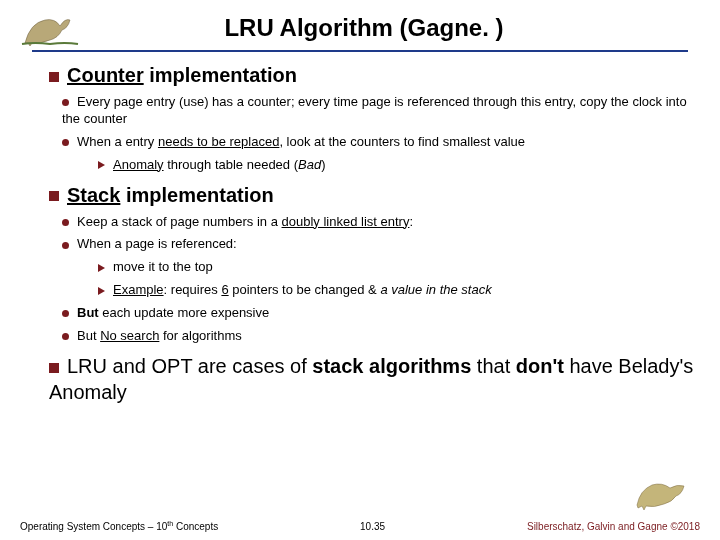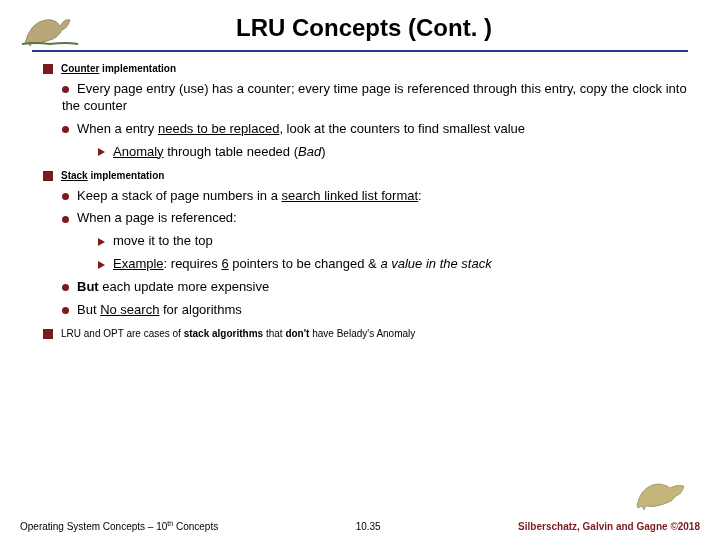--- a/index.html
+++ b/index.html
@@ -58,22 +58,22 @@
     display: inline-block;
     width: 0;
     height: 0;
     border-top: 4px solid transparent;
     border-bottom: 4px solid transparent;
     border-left: 7px solid #7a1b1f;
     margin-right: 8px;
     vertical-align: middle;
   }
   .lvl1 {
-    font-size: 10px;
-    margin: 8px 0 4px 23px;
+    font-size: 20px;
+    margin: 8px 0 4px 29px;
     line-height: 1.3;
   }
   .lvl2 {
     font-size: 13px;
     margin: 6px 0 4px 42px;
     line-height: 1.3;
   }
   .lvl3 {
     font-size: 13px;
     margin: 6px 0 4px 78px;
@@ -87,61 +87,61 @@
     bottom: 8px;
     left: 20px;
     right: 20px;
     display: flex;
     justify-content: space-between;
     align-items: flex-end;
     font-size: 10px;
   }
   .footer-left { color: #000; }
   .footer-center { flex:1; text-align:center; }
-  .footer-right { color: #7a1b1f; font-weight: bold; }
+  .footer-right { color: #7a1b1f; font-weight: normal; }
   .dino-big {
     position: absolute;
     right: 28px;
     bottom: 28px;
     width: 60px;
     height: 42px;
   }
   sup { font-size: 0.7em; }
 </style>
 </head>
 <body>
 
 <div class="slide">
   <div class="title-row">
     <svg class="dino-small" viewBox="0 0 60 40">
       <path d="M5 35 Q10 15 25 12 Q35 10 40 18 Q45 10 50 12 Q48 20 42 22 Q38 30 30 32 Q20 36 12 35 L10 38 L8 35 Z" fill="#b8a878" stroke="#6b5d3f" stroke-width="0.5"></path>
       <path d="M2 36 Q15 34 30 36 Q45 34 58 36" stroke="#5a7a3a" stroke-width="2" fill="none"></path>
     </svg>
-    <div class="title">LRU Concepts (Cont. )</div>
+    <div class="title">LRU Algorithm (Gagne. )</div>
   </div>
   <div class="rule"></div>
 
   <div class="lvl1">
     <span class="bullet-square"></span><span class="b"><span class="u">Counter</span><span> implementation</span></span>
   </div>
   <div class="lvl2">
     <span class="bullet-dot"></span><span>Every page entry (use) has a counter; every time page is referenced through this entry, copy the clock into the counter</span>
   </div>
   <div class="lvl2">
     <span class="bullet-dot"></span><span>When a entry </span><span class="u">needs to be replaced</span><span>, look at the counters to find smallest value</span>
   </div>
   <div class="lvl3">
     <span class="bullet-arrow"></span><span class="u">Anomaly</span><span> through table needed (</span><span class="i">Bad</span><span>)</span>
   </div>
 
   <div class="lvl1">
     <span class="bullet-square"></span><span class="b"><span class="u">Stack</span><span> implementation</span></span>
   </div>
   <div class="lvl2">
-    <span class="bullet-dot"></span><span>Keep a stack of page numbers in a </span><span class="u">search linked list format</span><span>:</span>
+    <span class="bullet-dot"></span><span>Keep a stack of page numbers in a </span><span class="u">doubly linked list entry</span><span>:</span>
   </div>
   <div class="lvl2">
     <span class="bullet-dot"></span><span>When a page is referenced:</span>
   </div>
   <div class="lvl3">
     <span class="bullet-arrow"></span><span>move it to the top</span>
   </div>
   <div class="lvl3">
     <span class="bullet-arrow"></span><span class="u">Example</span><span>: requires </span><span class="u">6</span><span> pointers to be changed &amp; </span><span class="i">a value in the stack</span>
   </div>

